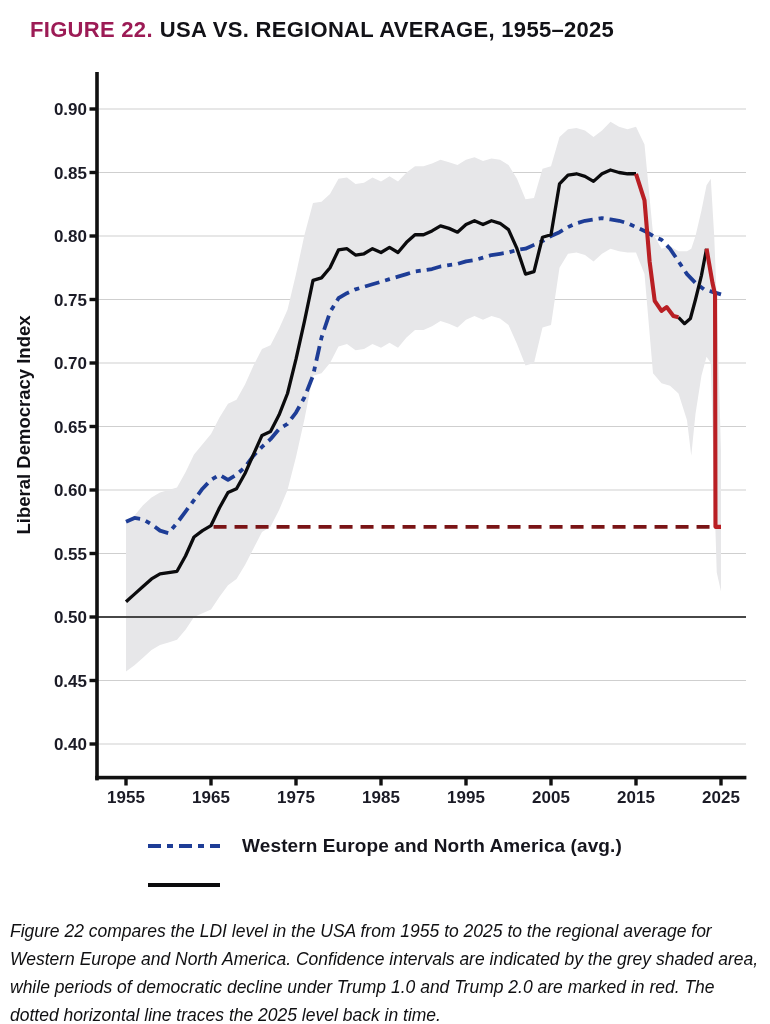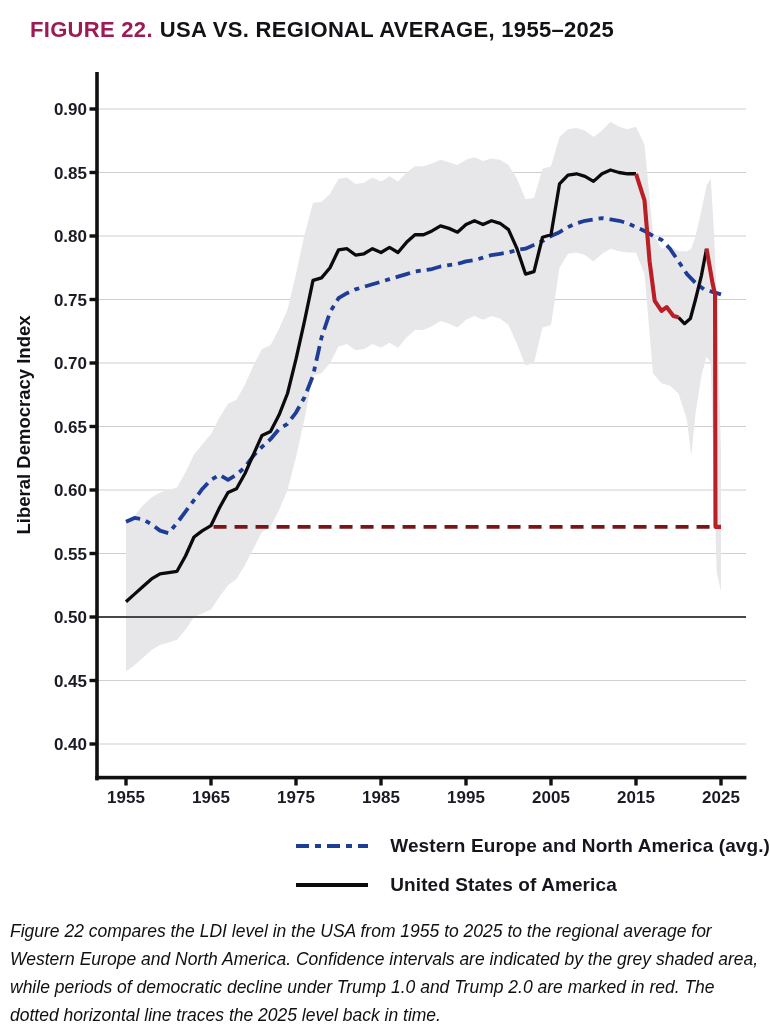--- a/index.html
+++ b/index.html
@@ -14,21 +14,21 @@
   }
   .fig-title .fig-label { color:#9c1b55; margin-right:7px; }
   svg.chart { position:absolute; top:0; left:0; }
   svg text {
     font-family:"Liberation Sans", sans-serif;
     font-weight:700; fill:#1b1b26; font-size:17px;
   }
   svg text.axis-title { font-size:18.5px; font-weight:600; fill:#101016; }
   .legend {
     position:absolute; top:833px; left:0; width:770px;
-    display:flex; flex-direction:column; align-items:flex-end;
+    display:flex; flex-direction:column; align-items:center;
   }
   .legend-inner { display:flex; flex-direction:column; gap:13px; width:max-content; }
   .legend-row { display:flex; align-items:center; gap:22px; height:26px; }
   .legend-swatch { width:72px; height:4px; flex:0 0 72px; }
   .legend-label { font-size:19px; font-weight:600; color:#15151d; letter-spacing:.1px; white-space:nowrap; }
   .caption {
     position:absolute; top:917px; left:10px; width:752px;
     font-style:italic; font-size:17.5px; line-height:28px; color:#101012;
   }
 </style>
@@ -104,20 +104,19 @@
     </svg>
 
   <div class="legend">
     <div class="legend-inner">
       <div class="legend-row">
         <div class="legend-swatch" id="swatch-0" style="background: repeating-linear-gradient(to right, rgb(30, 61, 150) 0px, rgb(30, 61, 150) 13px, transparent 13px, transparent 19px, rgb(30, 61, 150) 19px, rgb(30, 61, 150) 25px, transparent 25px, transparent 31px);"></div>
         <div class="legend-label">Western Europe and North America (avg.)</div>
       </div>
       <div class="legend-row">
         <div class="legend-swatch" id="swatch-1" style="background: rgb(11, 11, 13);"></div>
-        <div class="legend-label">United States of America</div>
       </div>
     </div>
   </div>
 
   <div class="caption">Figure 22 compares the LDI level in the USA from 1955 to 2025 to the regional average for Western Europe and North America. Confidence intervals are indicated by the grey shaded area, while periods of democratic decline under Trump 1.0 and Trump 2.0 are marked in red. The dotted horizontal line traces the 2025 level back in time.</div>
 
 </div>
 
 </body></html>

